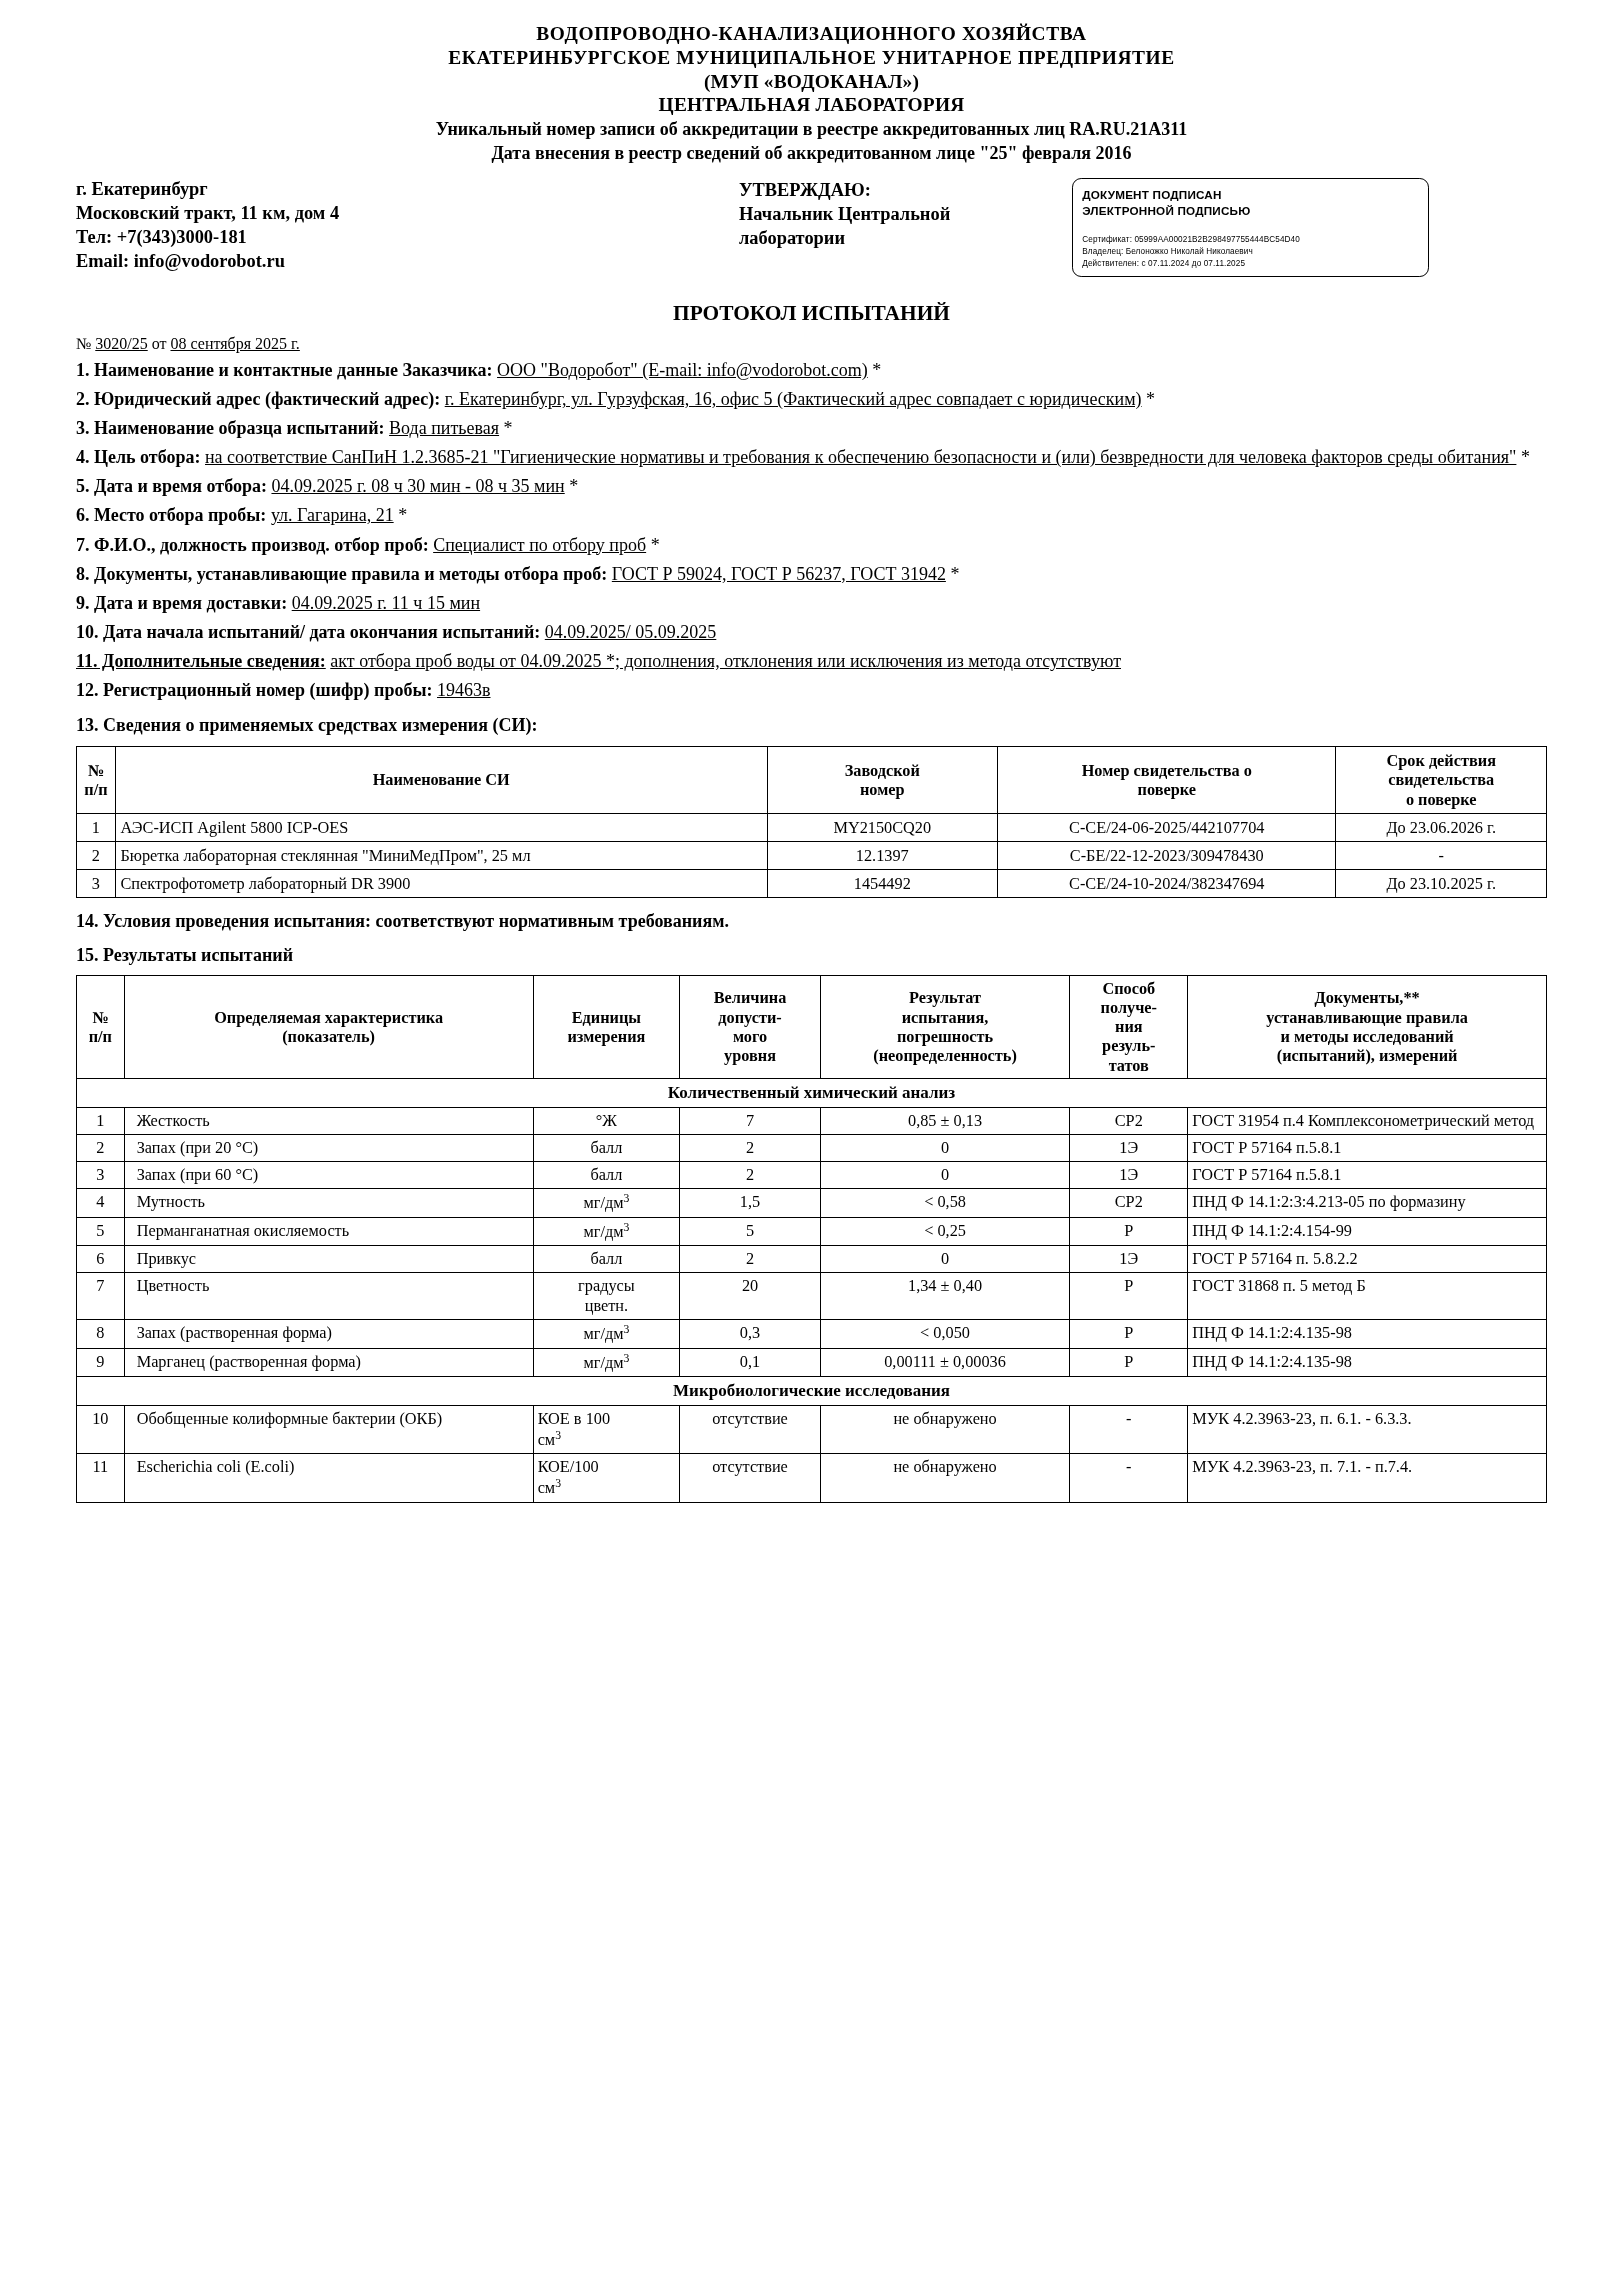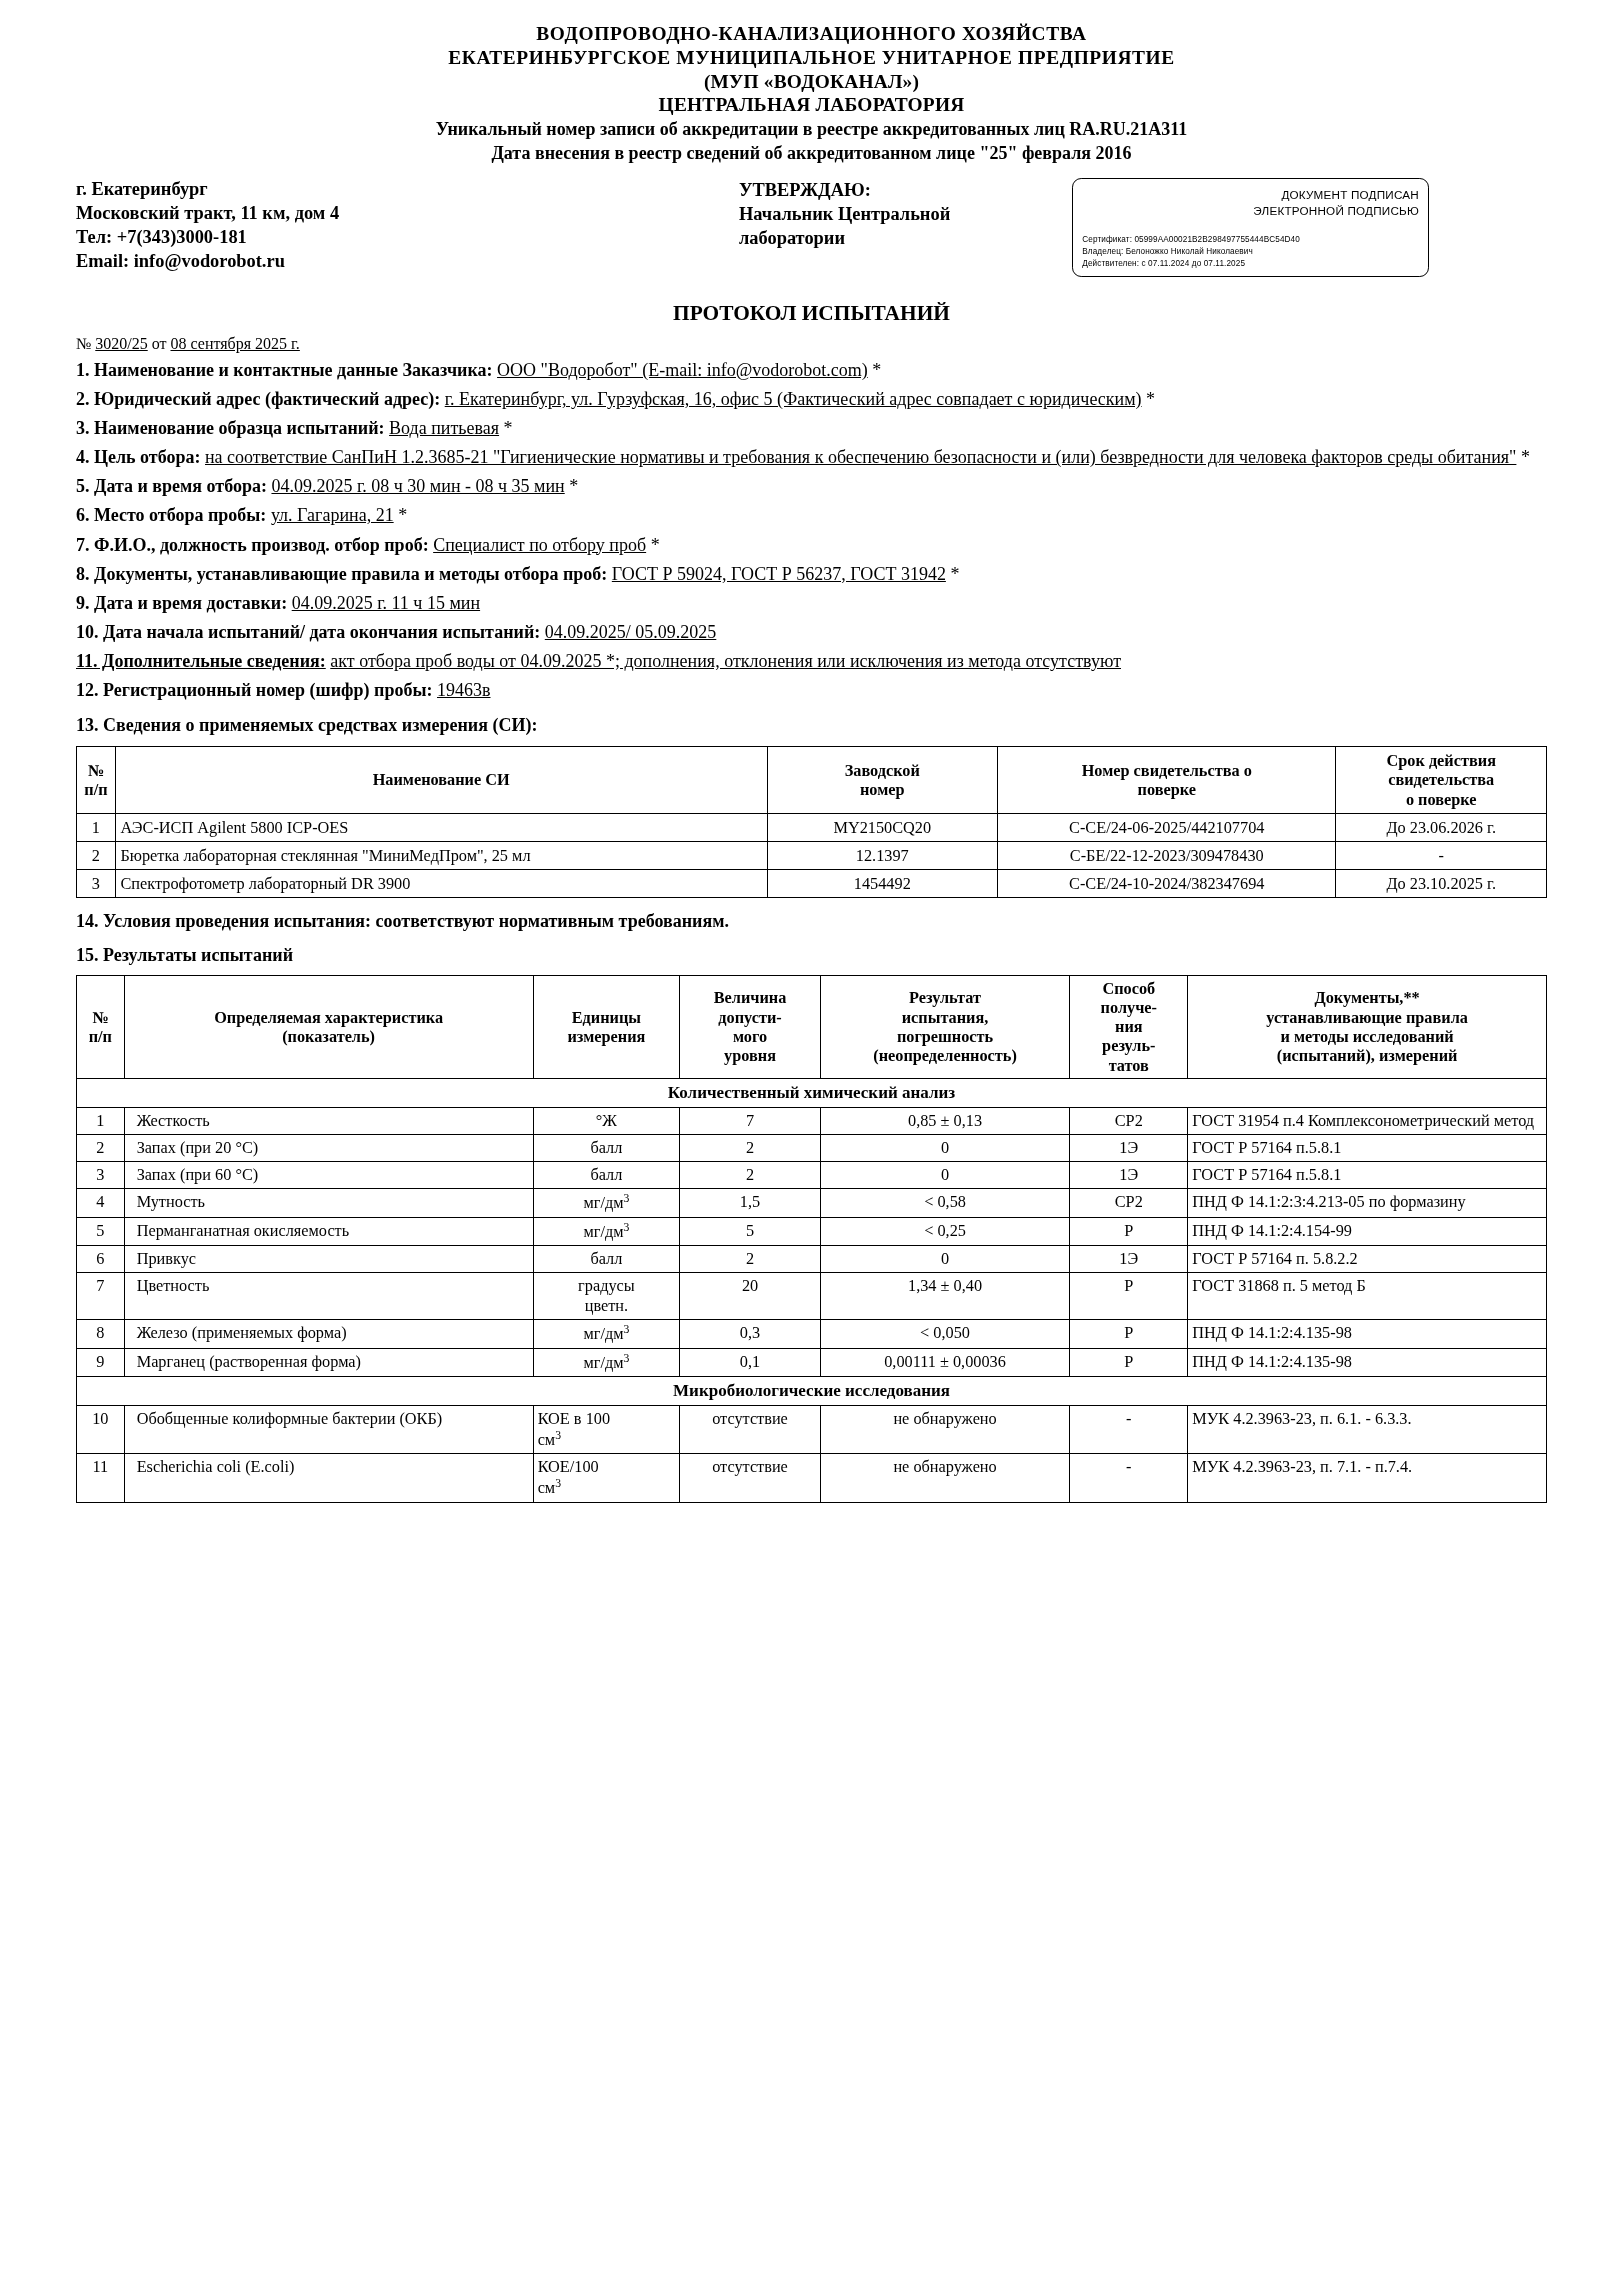--- a/index.html
+++ b/index.html
@@ -31,21 +31,21 @@
   .addr { font-weight: bold; font-size: 18.4px; line-height: 1.30; width: 663px; }
   .approve { font-weight: bold; font-size: 18.4px; line-height: 1.30; width: 326px; padding-top: 1px;}
   .stamp {
     width: 357px;
     border: 1.5px solid #000;
     border-radius: 9.2px;
     padding: 8.2px 9.2px 6.1px 9.2px;
     font-family: "Liberation Sans", sans-serif;
     margin-left: 7.1px;
   }
-  .stamp .t1 { text-align: right; font-size: 11.7px; line-height: 1.35; letter-spacing: 0.2px; }
+  .stamp .t1 { text-align: left; font-size: 11.7px; line-height: 1.35; letter-spacing: 0.2px; font-weight: bold; }
   .stamp .sep { height: 15.3px; }
   .stamp .t2 { font-size: 8.2px; line-height: 1.45; letter-spacing: 0.1px; }
 
   .proto-title { text-align: center; font-weight: bold; font-size: 21.4px; margin-top: 22.4px; }
   .proto-num { font-size: 16px; margin-top: 8px; }
 
   .item { margin-top: 7.1px; font-size: 18px; text-align: justify; }
   .item .lbl { font-weight: bold; }
 
   table.si, table.res {
@@ -326,21 +326,21 @@
         <td class="c">7</td>
         <td class="name">Цветность</td>
         <td class="c">градусы<br>цветн.</td>
         <td class="c">20</td>
         <td class="c">1,34 ± 0,40</td>
         <td class="c">Р</td>
         <td>ГОСТ 31868 п. 5 метод Б</td>
       </tr>
       <tr>
         <td class="c">8</td>
-        <td class="name">Железо (применяемых форма)</td>
+        <td class="name">Запах (растворенная форма)</td>
         <td class="c">мг/дм<span class="sup">3</span></td>
         <td class="c">0,3</td>
         <td class="c">&lt; 0,050</td>
         <td class="c">Р</td>
         <td>ПНД Ф 14.1:2:4.135-98</td>
       </tr>
       <tr>
         <td class="c">9</td>
         <td class="name">Марганец (растворенная форма)</td>
         <td class="c">мг/дм<span class="sup">3</span></td>

